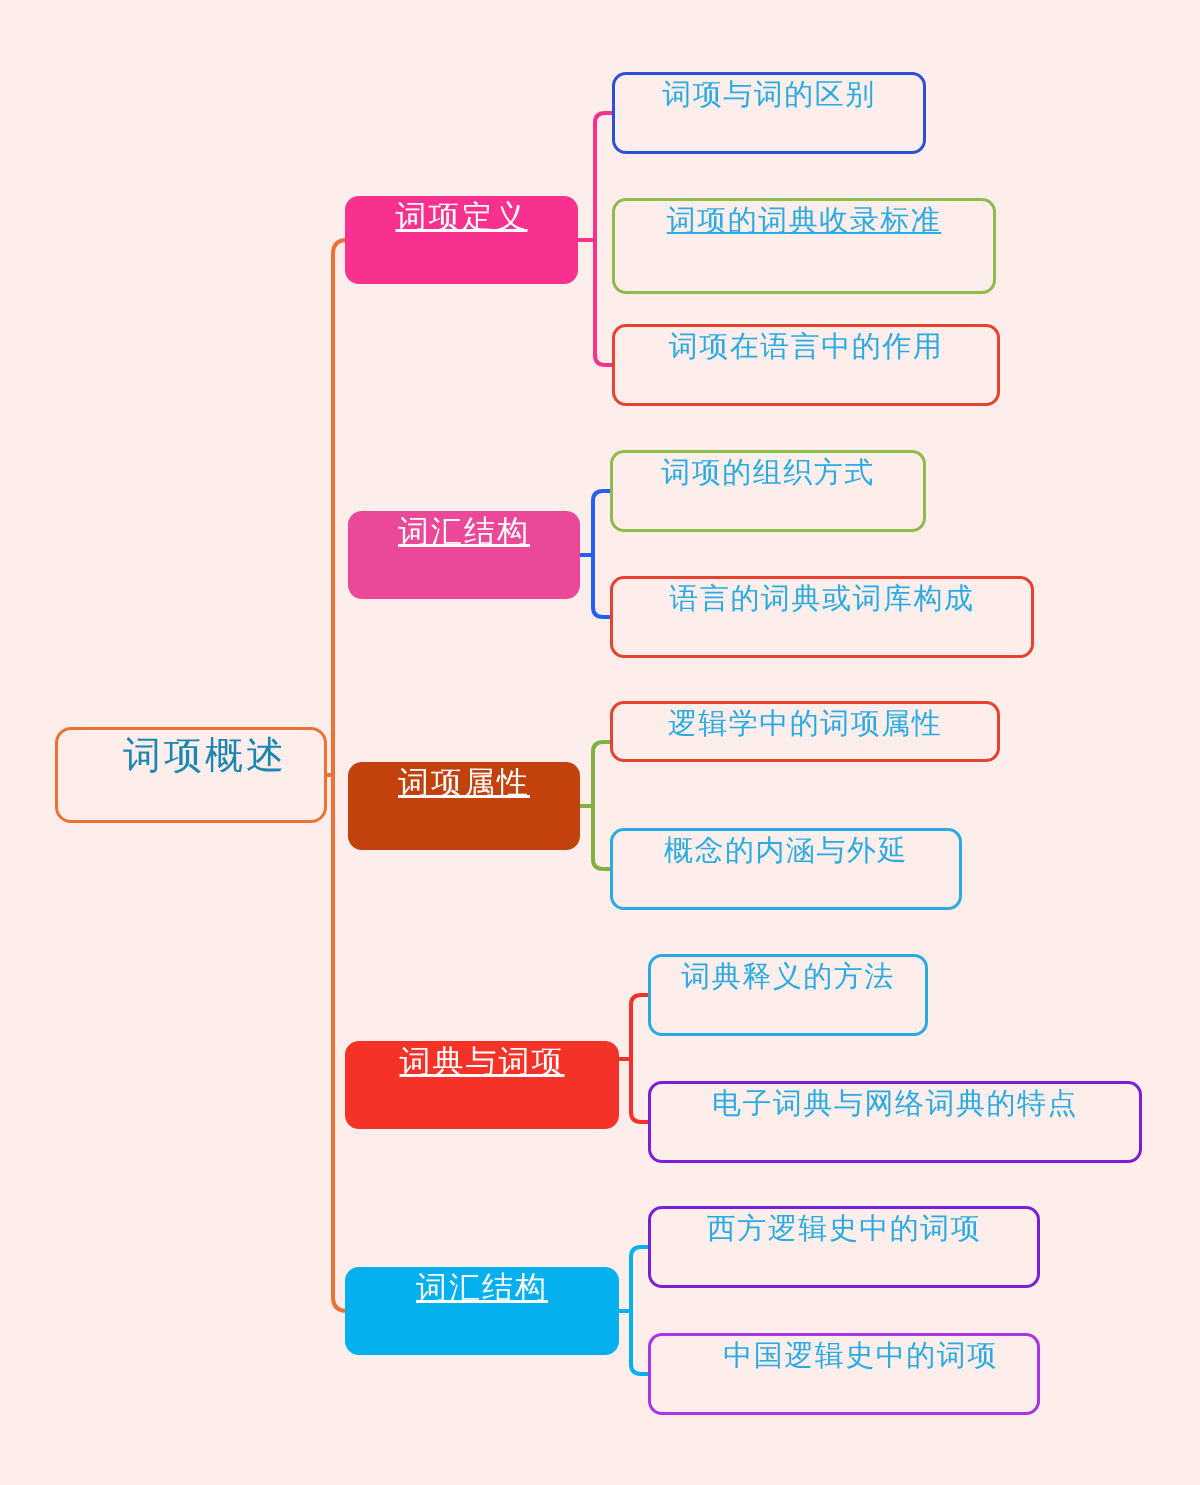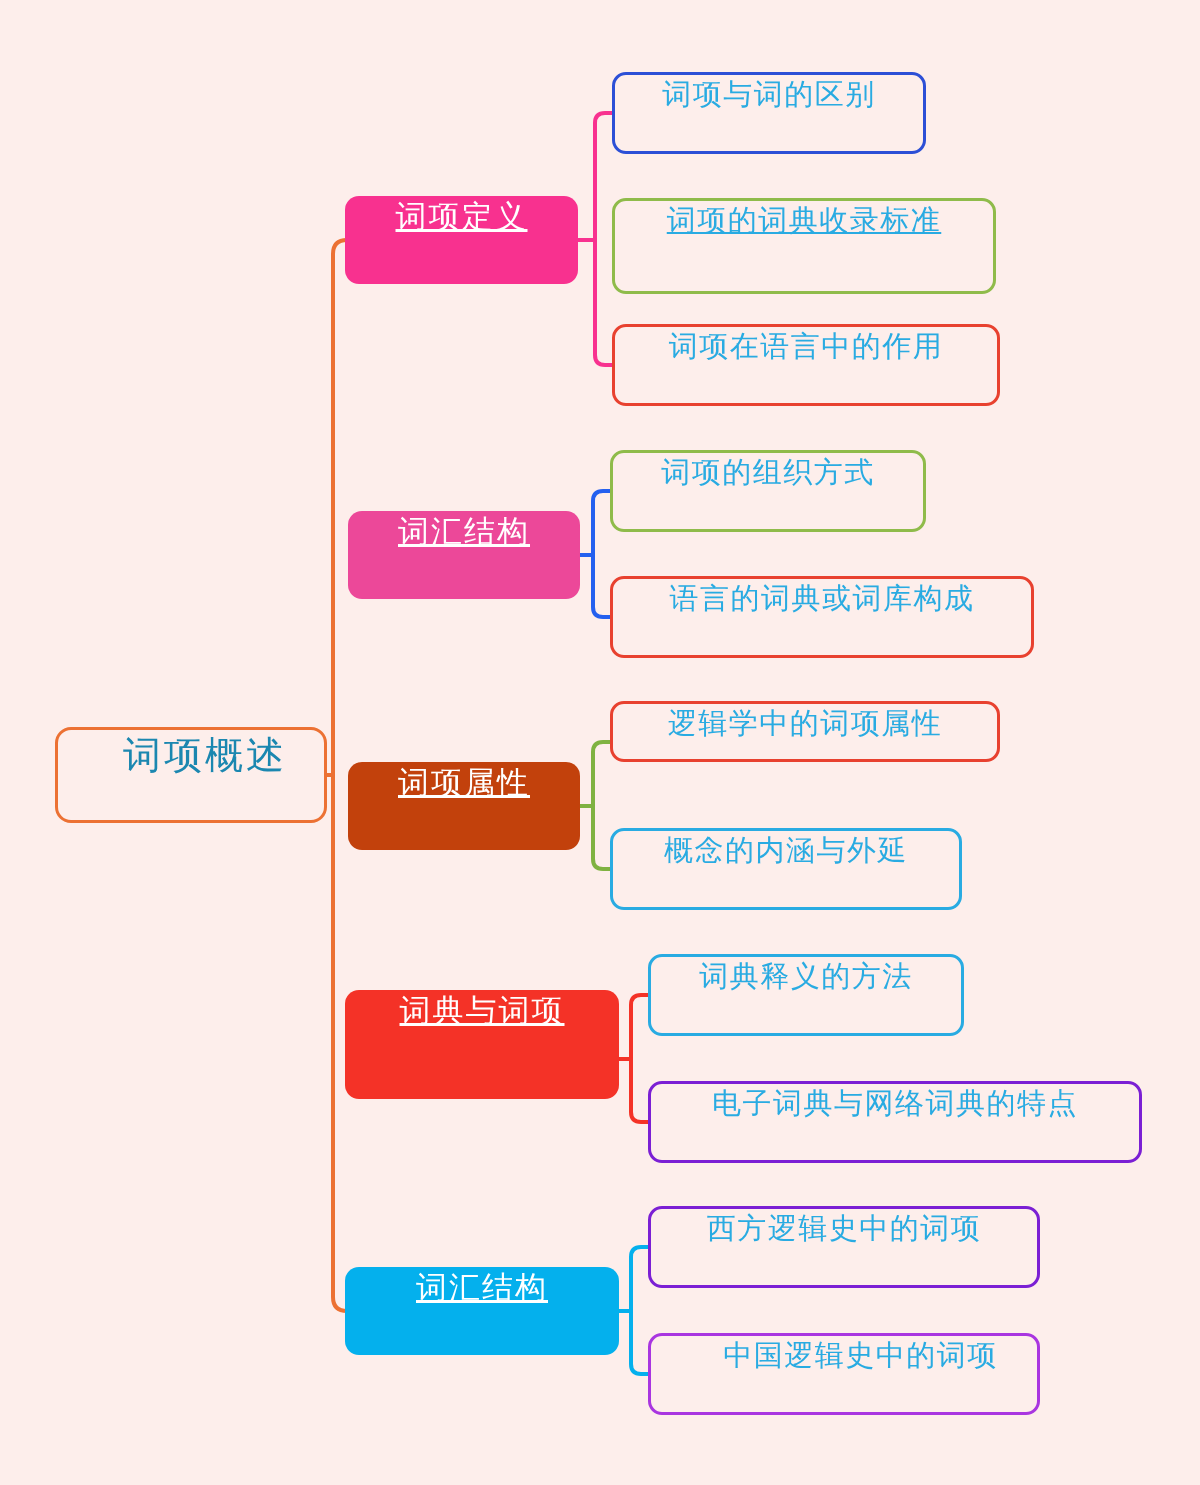--- a/index.html
+++ b/index.html
@@ -109,24 +109,24 @@
       </div>
       <div class="node branch" style="left: 348px; top: 762px; width: 232px; height: 88px; background: #c2410c;">
         <span>词项属性</span>
       </div>
       <div class="node leaf" style="left: 610px; top: 701px; width: 390px; height: 61px; border-color: rgb(232, 65, 47);">
         <span>逻辑学中的词项属性</span>
       </div>
       <div class="node leaf" style="left: 610px; top: 828px; width: 352px; height: 82px; border-color: rgb(41, 171, 226);">
         <span>概念的内涵与外延</span>
       </div>
-      <div class="node branch" style="left: 345px; top: 990px; width: 274px; height: 109px; background: rgb(244, 50, 39);">
+      <div class="node branch" style="left: 345px; top: 1041px; width: 274px; height: 88px; background: rgb(244, 50, 39);">
         <span>词典与词项</span>
       </div>
-      <div class="node leaf" style="left: 648px; top: 954px; width: 316px; height: 82px; border-color: rgb(41, 171, 226);">
+      <div class="node leaf" style="left: 648px; top: 954px; width: 280px; height: 82px; border-color: rgb(41, 171, 226);">
         <span>词典释义的方法</span>
       </div>
       <div class="node leaf" style="left: 648px; top: 1081px; width: 494px; height: 82px; border-color: rgb(123, 31, 212);">
         <span>电子词典与网络词典的特点</span>
       </div>
       <div class="node branch" style="left: 345px; top: 1267px; width: 274px; height: 88px; background: rgb(4, 176, 237);">
         <span>词汇结构</span>
       </div>
       <div class="node leaf" style="left: 648px; top: 1206px; width: 392px; height: 82px; border-color: rgb(123, 31, 212);">
         <span>西方逻辑史中的词项</span>

